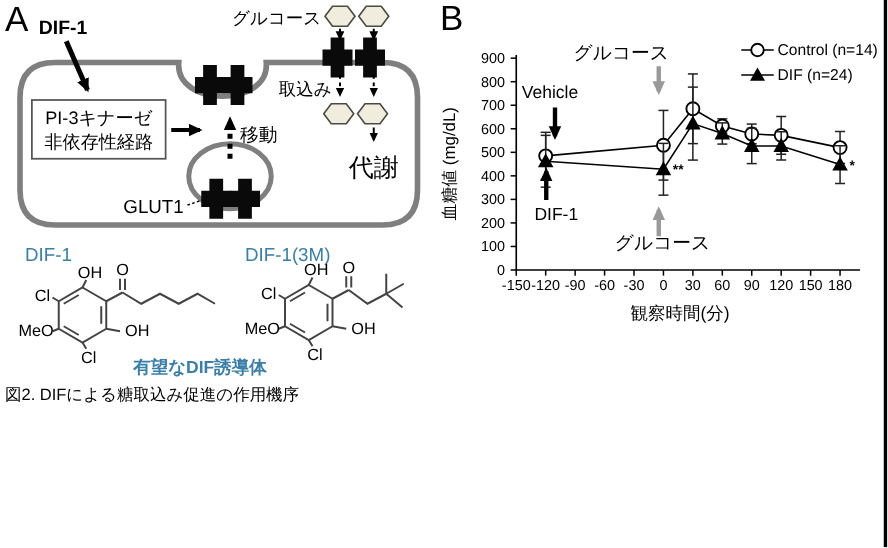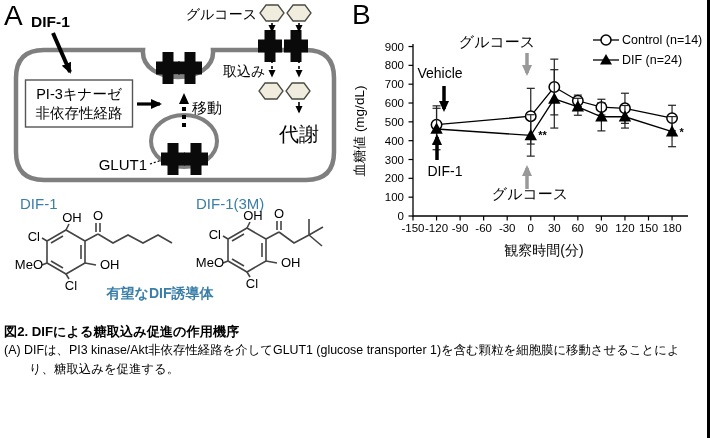--- a/index.html
+++ b/index.html
@@ -3,21 +3,21 @@
 <meta charset="utf-8">
 <style>
   html,body{margin:0;padding:0;background:#fff;}
   #root{position:relative;width:710px;height:438px;background:#fff;overflow:hidden;
         font-family:"Liberation Sans",sans-serif;}
   #right-edge{position:absolute;right:0;top:0;width:3px;height:438px;background:#000;}
   svg text{font-family:"Liberation Sans",sans-serif;fill:#000;}
   #panelA-svg{position:absolute;left:0;top:0;}
   #chart-svg{position:absolute;left:350px;top:0;}
   .caption{position:absolute;left:4px;top:306px;width:699px;color:#000;}
-  .cap-heading{font-size:13.2px;font-weight:bold;line-height:19px;margin-top:16px;}
+  .cap-heading{font-size:13.2px;font-weight:normal;line-height:19px;}
   .cap-item{font-size:12.4px;line-height:18.8px;padding-left:25px;text-indent:-25px;}
   .teal{fill:var(--teal,#3a7fa8);}
 </style>
 </head>
 <body>
 
 <div id="root">
   <div id="right-edge"></div>
 
   <svg id="panelA-svg" width="352" height="305" viewBox="0 0 352 305">
@@ -243,15 +243,14 @@
         <line x1="94" y1="86" x2="94" y2="109" stroke="#000" stroke-width="3.5" marker-end="url(#ah-blk)"></line>
         <text x="95" y="176" text-anchor="middle" font-size="14">DIF-1</text>
         <line x1="87" y1="160" x2="87" y2="137" stroke="#000" stroke-width="3.5" marker-end="url(#ah-blk)"></line>
         <text x="180" y="199" text-anchor="middle" font-size="15">グルコース</text>
         <line x1="177" y1="189" x2="177" y2="168" stroke="#999999" stroke-width="3.5" marker-end="url(#ah-gry)"></line>
       </g>
   </svg>
 
   <div class="caption">
     <div class="cap-heading">図2. DIFによる糖取込み促進の作用機序</div>
-    <div class="cap-item"><span>(A)</span> <span>DIFは、PI3 kinase/Akt非依存性経路を介してGLUT1 (glucose transporter 1)を含む顆粒を細胞膜に移動させることにより、糖取込みを促進する。</span></div>
   </div>
 </div>
 
 </body></html>

